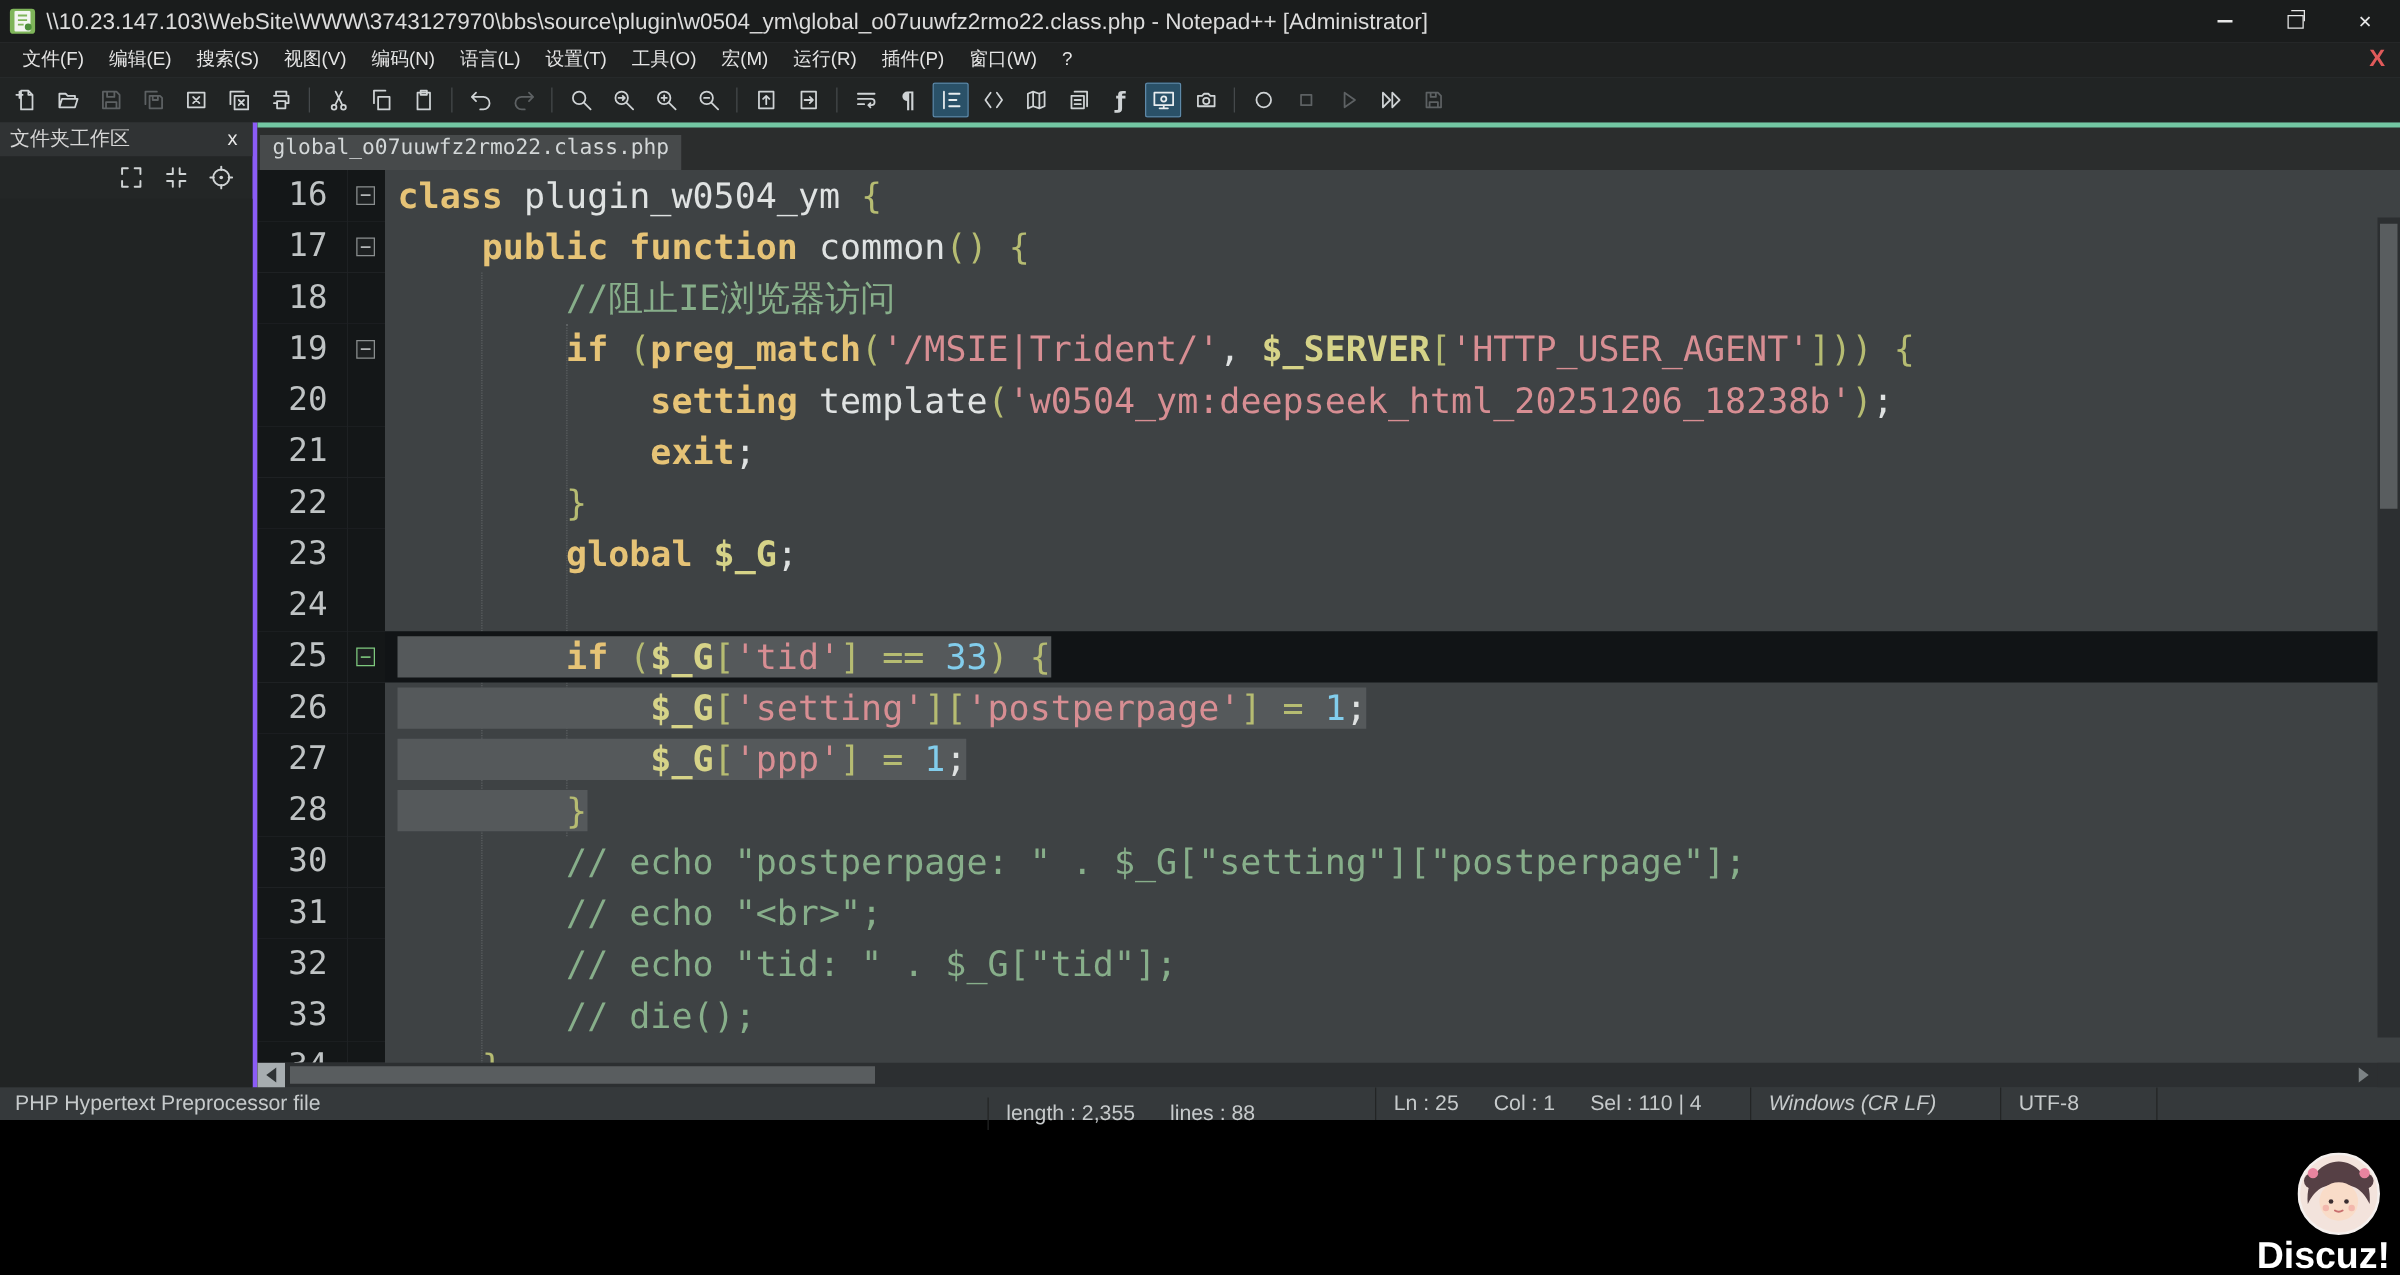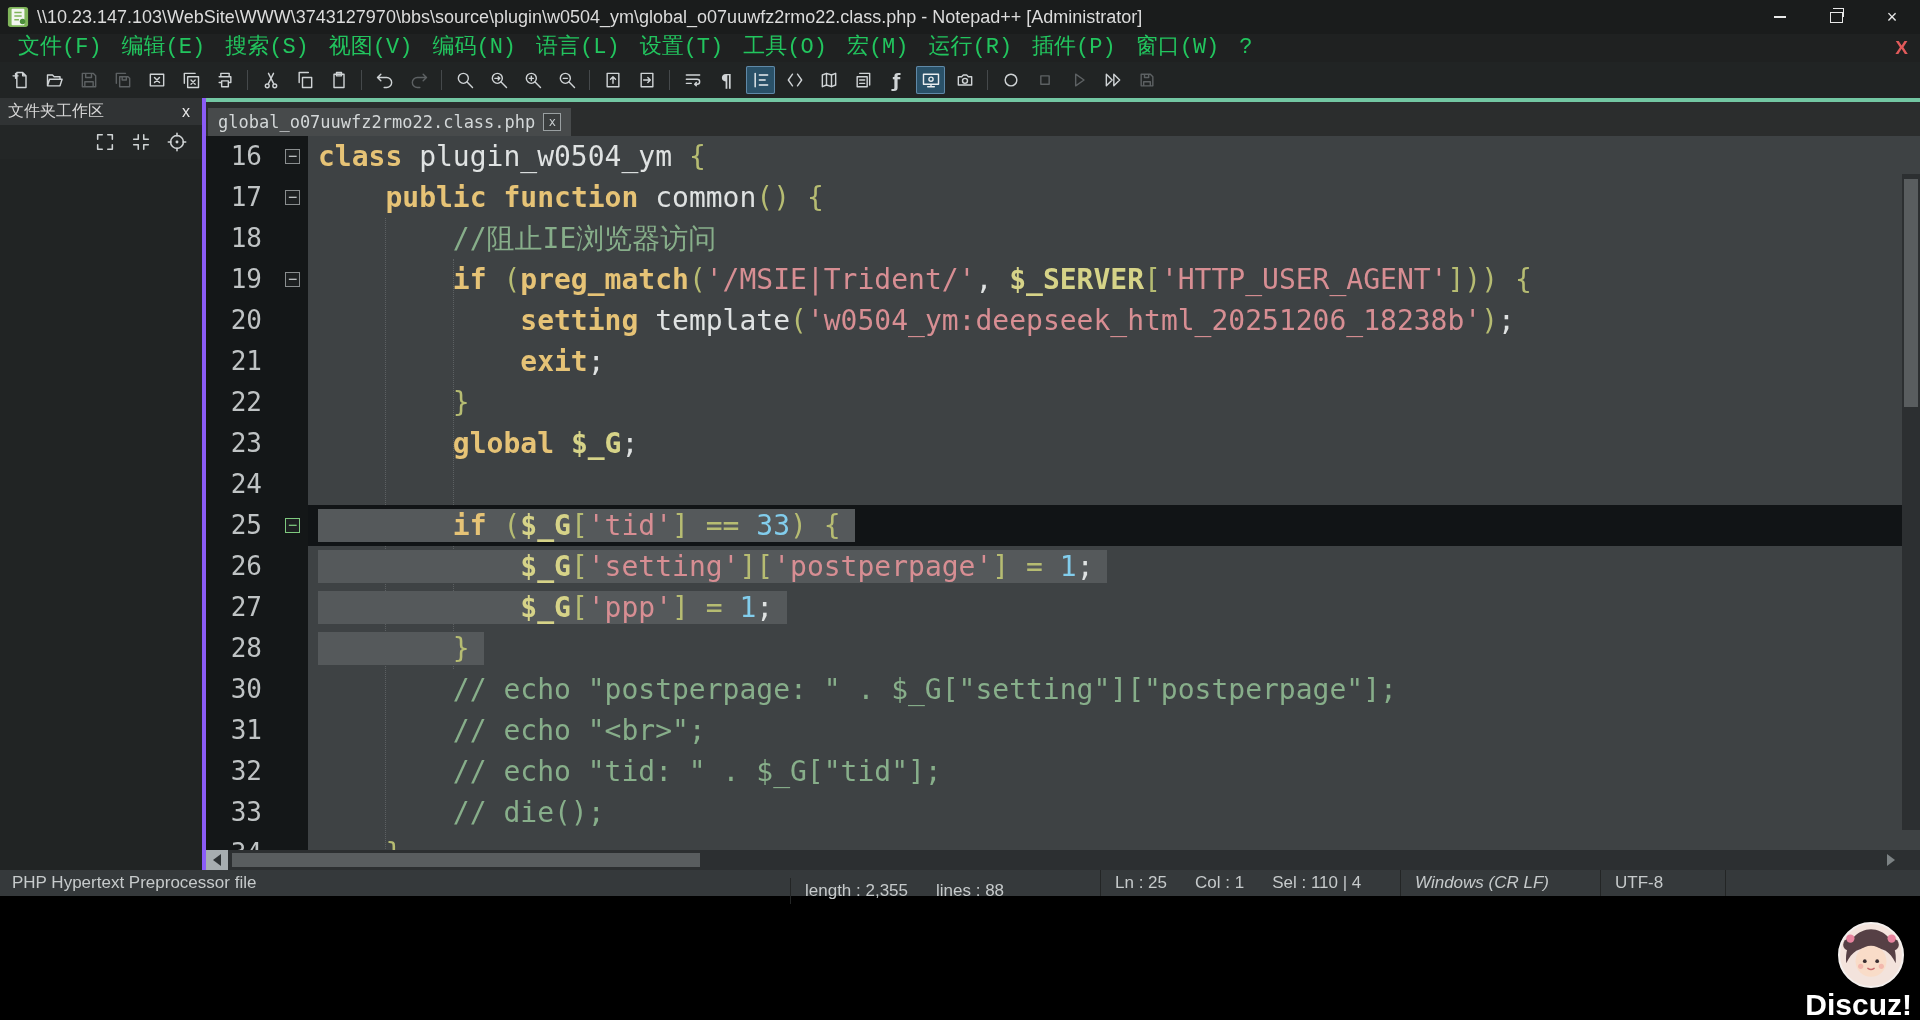--- a/index.html
+++ b/index.html
@@ -12,21 +12,21 @@
   .app-icon{width:22px;height:22px;margin:0 8px 0 7px;flex:0 0 auto;}
   .title-text{font-size:18px;white-space:nowrap;overflow:hidden;flex:1;}
   .win-btns{display:flex;height:34px;flex:0 0 auto;}
   .win-btn{width:56px;height:34px;display:flex;align-items:center;justify-content:center;color:#e8e8e8;font-size:18px;}
   .min-glyph{width:12px;height:2px;background:#e8e8e8;display:block;}
   .restore-glyph{width:11px;height:9px;border:1.5px solid #e8e8e8;display:block;position:relative;}
   .restore-glyph:before{content:"";position:absolute;left:2px;top:-5px;width:10px;height:8px;border:1.5px solid #e8e8e8;border-bottom:none;border-left:none;}
 
   
   .menubar{height:28px;background:#1f2121;display:flex;align-items:center;padding-left:8px;position:relative;flex:0 0 auto;}
-  .menu-item{color:#22c55e;font-size:22px;padding:0 10px;line-height:28px;white-space:nowrap;font-family:Liberation Mono, monospace;}
+  .menu-item{color:#e5e5e5;font-size:15px;padding:0 10px;line-height:28px;white-space:nowrap;}
   .menu-close-x{position:absolute;right:12px;top:0;line-height:28px;color:#e05a5a;font-weight:bold;font-size:19px;}
 
   
   .toolbar{height:36px;background:#212424;display:flex;align-items:center;padding:0 6px;gap:5px;flex:0 0 auto;}
   .tb-btn{width:29px;height:28px;display:flex;align-items:center;justify-content:center;color:#cfd3d5;border-radius:2px;flex:0 0 auto;}
   .tb-btn svg{width:20px;height:20px;}
   .tb-btn.disabled{color:#5d6163;}
   .tb-btn.active{background:#2a5168;box-shadow:inset 0 0 0 1px #5f89a8;color:#e9edef;}
   .tb-txt{font-size:18px;font-weight:bold;font-family:"DejaVu Sans",sans-serif;}
   .tb-sep{width:1px;height:20px;background:#45494b;margin:0 3px;flex:0 0 auto;}
@@ -39,36 +39,36 @@
   .panel-close{color:#e8e8e8;font-size:16px;padding:0 4px;}
   .panel-tools{height:34px;display:flex;align-items:center;justify-content:flex-end;gap:14px;padding:0 14px;color:#cfd3d4;}
   .panel-tools .p-icon{width:22px;height:22px;}
   .panel-tools svg{width:22px;height:22px;}
   .panel-body{flex:1;background:#212424;}
 
   
   .editor-col{flex:1;display:flex;flex-direction:column;min-width:0;position:relative;}
   .tabbar{height:34px;background:#2b2d2d;border-top:4px solid #73c7a3;display:flex;align-items:flex-end;flex:0 0 auto;}
   .tab{height:28px;background:#474a4b;display:flex;align-items:center;padding:0 10px;margin-left:2px;
-       color:#d3d7d8;font-family:"DejaVu Sans Mono",monospace;font-size:17px;gap:8px;}
+       color:#d3d7d8;font-family:"DejaVu Sans Mono",monospace;font-size:17px;gap:8px;flex-direction:column;}
   .tab-close{width:16px;height:16px;border:1px solid #9aa0a2;display:flex;align-items:center;justify-content:center;
              font-size:12px;line-height:1;color:#c9cfd1;background:#3a3d3e;}
 
   .editor-body{flex:1;position:relative;background:#3e4244;overflow:hidden;
                font-family:"DejaVu Sans Mono",monospace;font-size:28px;}
   .line{display:flex;height:41px;line-height:41px;}
   .ln{width:72px;flex:0 0 auto;background:#141718;color:#bfc3c4;text-align:right;padding-right:16px;
       box-sizing:border-box;font-size:26px;}
   .fold{width:30px;flex:0 0 auto;background:#141718;position:relative;}
   .fold-box{position:absolute;left:7px;top:13px;width:15px;height:15px;border:1px solid #8a8e8f;color:#c2c6c7;
             font-size:15px;line-height:13px;text-align:center;box-sizing:border-box;background:#1d2021;}
   .fold-box.active{border-color:#7ec97e;color:#7ec97e;}
   .code{flex:1;white-space:pre;padding-left:10px;position:relative;}
   .line.current .code{background:#111416;}
-  .selwrap{background:#55595b;padding-right:14px;text-align:center;}
+  .selwrap{background:#55595b;text-align:center;}
   .tk-k{color:#e6c376;font-weight:bold;}
   .tk-v{color:#d6d388;font-weight:bold;}
   .tk-s{color:#d78e93;}
   .tk-n2{color:#82cdec;}
   .tk-c{color:#87ae8a;}
   .tk-p{color:#dfe2e2;}
   .tk-o{color:#b6bc72;}
   .guide{position:absolute;border-left:1px dotted #5c6062;width:0;}
   .guide1{left:calc(112px + 4ch);top:82px;height:697px;}
   .guide2{left:calc(112px + 8ch);top:123px;height:410px;}

